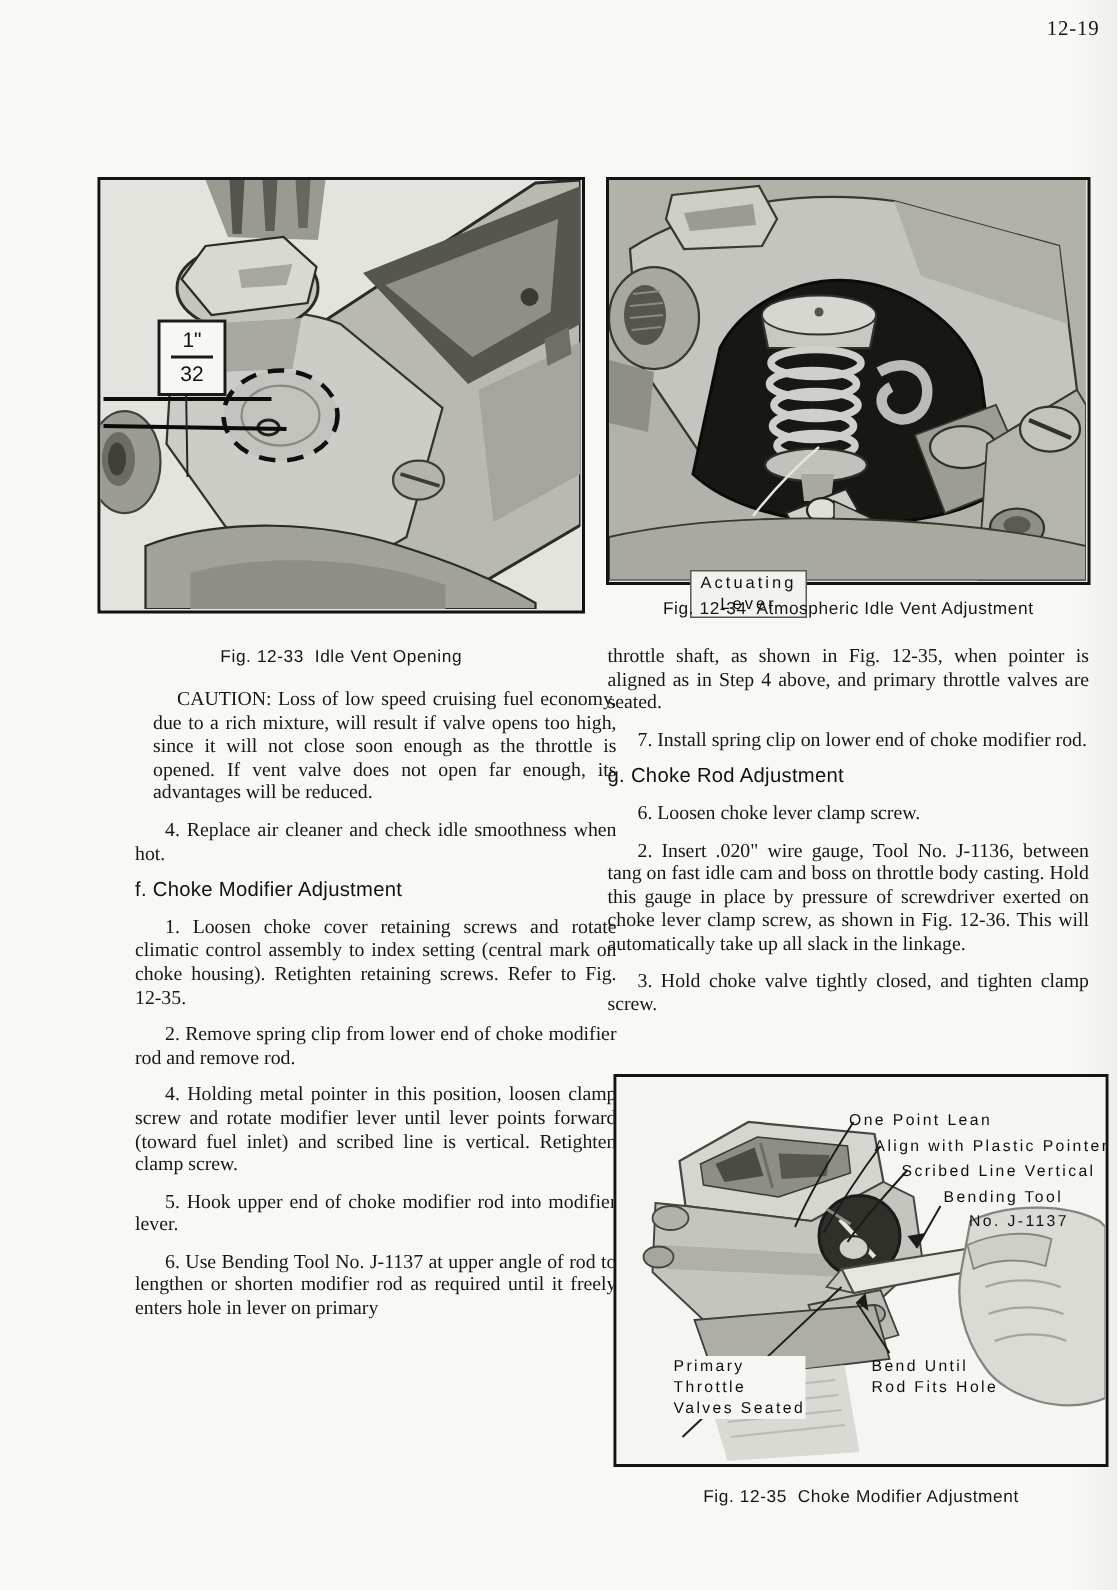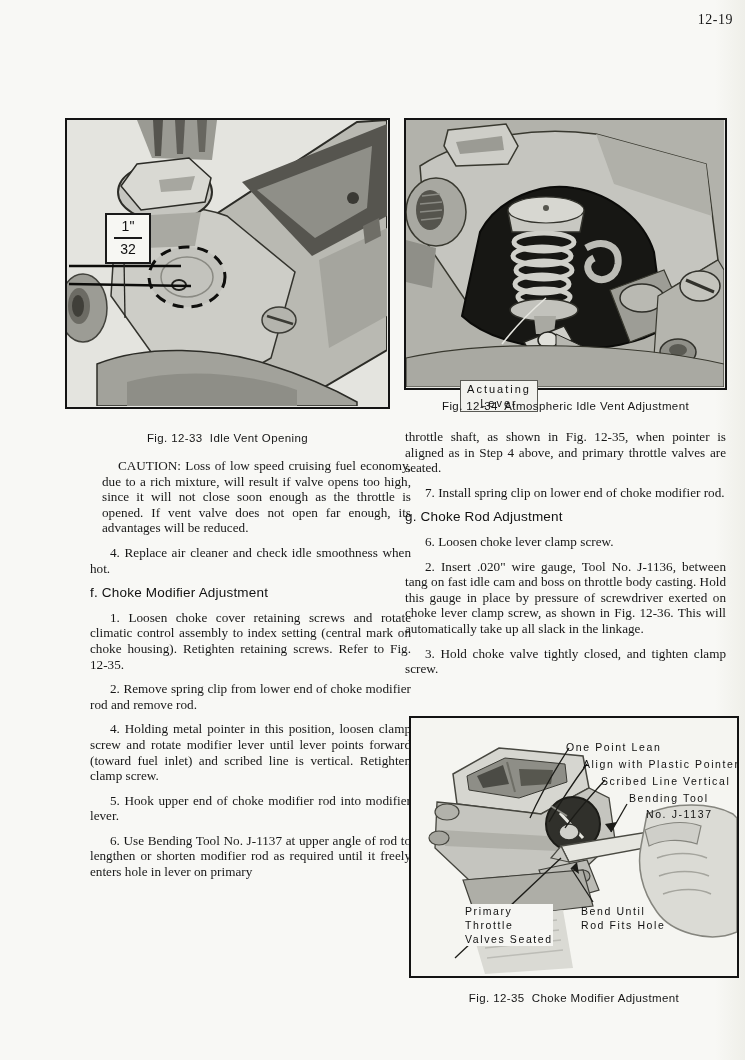--- a/index.html
+++ b/index.html
@@ -76,21 +76,21 @@
     padding:1px 2px;
     margin-top:28px;
   }
   .note{font-size:10.5px;line-height:14px;letter-spacing:1.6px;white-space:nowrap;}
   #cl-one{left:155px;top:22px;}
   #cl-align{left:172px;top:39px;}
   #cl-scribed{left:190px;top:56px;}
   #cl-bend1{left:218px;top:73px;}
   #cl-bend2{left:224px;top:89px;padding-left:11px;}
   #cl-until{left:170px;top:186px;}
-  #cl-primary{left:38px;top:186px;background:#f6f6f3;margin-left:16px;}
+  #cl-primary{left:38px;top:186px;background:#f6f6f3;}
 </style>
 </head>
 <body>
 
 <div id="page">
 
   <div class="page-number">12-19</div>
 
   <div class="figbox" id="fig33-box">
     <svg width="320" height="286" viewBox="0 0 320 286">

